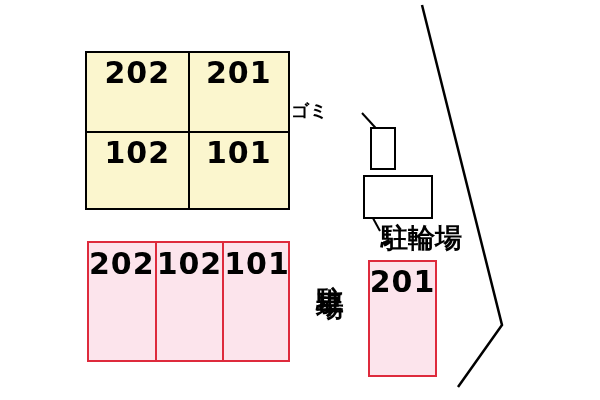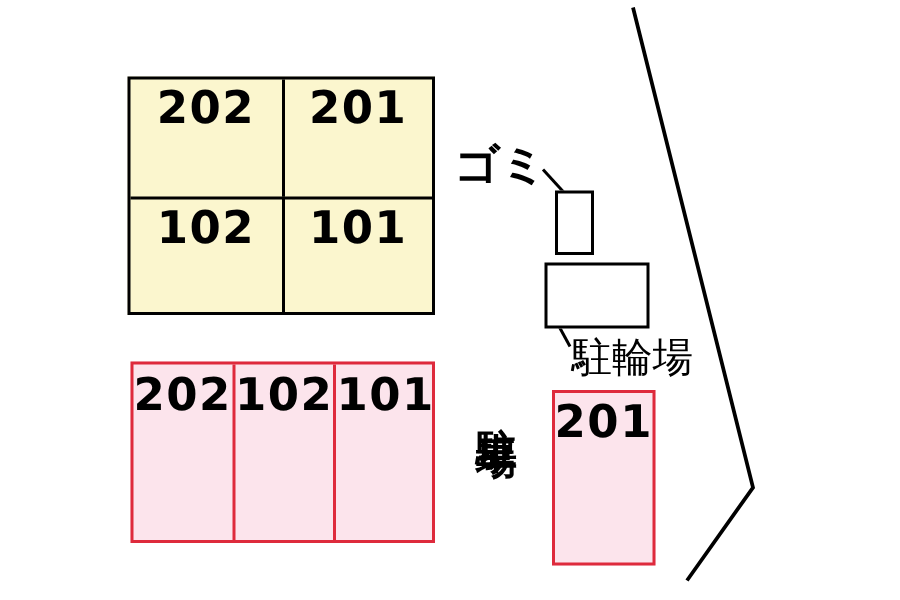--- a/index.html
+++ b/index.html
@@ -18,35 +18,35 @@
   }
   .cell {
     display:flex; justify-content:center; align-items:flex-start;
     padding-top:2px; font-size:30px; font-weight:600; letter-spacing:1px;
   }
   .cell.b-right  { border-left:2px solid #000; }
   .cell.b-bottom { border-top:2px solid #000; }
 
   
   .garbage-label {
-    position:absolute; left:303px; top:94px; font-size:30px; font-weight:bold;
+    position:absolute; left:291px; top:94px; font-size:18px; font-weight:bold;
     line-height:33px; white-space:nowrap;
   }
   .garbage-rect {
     position:absolute; left:370px; top:127px; width:26px; height:43px;
     box-sizing:border-box; border:2px solid #000; background:#fff;
   }
 
   
   .bicycle-rect {
     position:absolute; left:363px; top:175px; width:70px; height:44px;
     box-sizing:border-box; border:2px solid #000; background:#fff;
   }
   .bicycle-label {
-    position:absolute; left:381px; top:220px; font-size:27px; font-weight:normal;
+    position:absolute; left:381px; top:220px; font-size:27px; font-weight:bold;
     white-space:nowrap;
   }
 
   
   .parking-block {
     position:absolute; left:87px; top:241px; width:203px; height:121px;
     box-sizing:border-box; border:2px solid var(--parking-border,#DE2A3C);
     background:var(--parking-fill,#FCE4EC);
     display:grid; grid-template-columns:1fr 1fr 1fr;
   }

